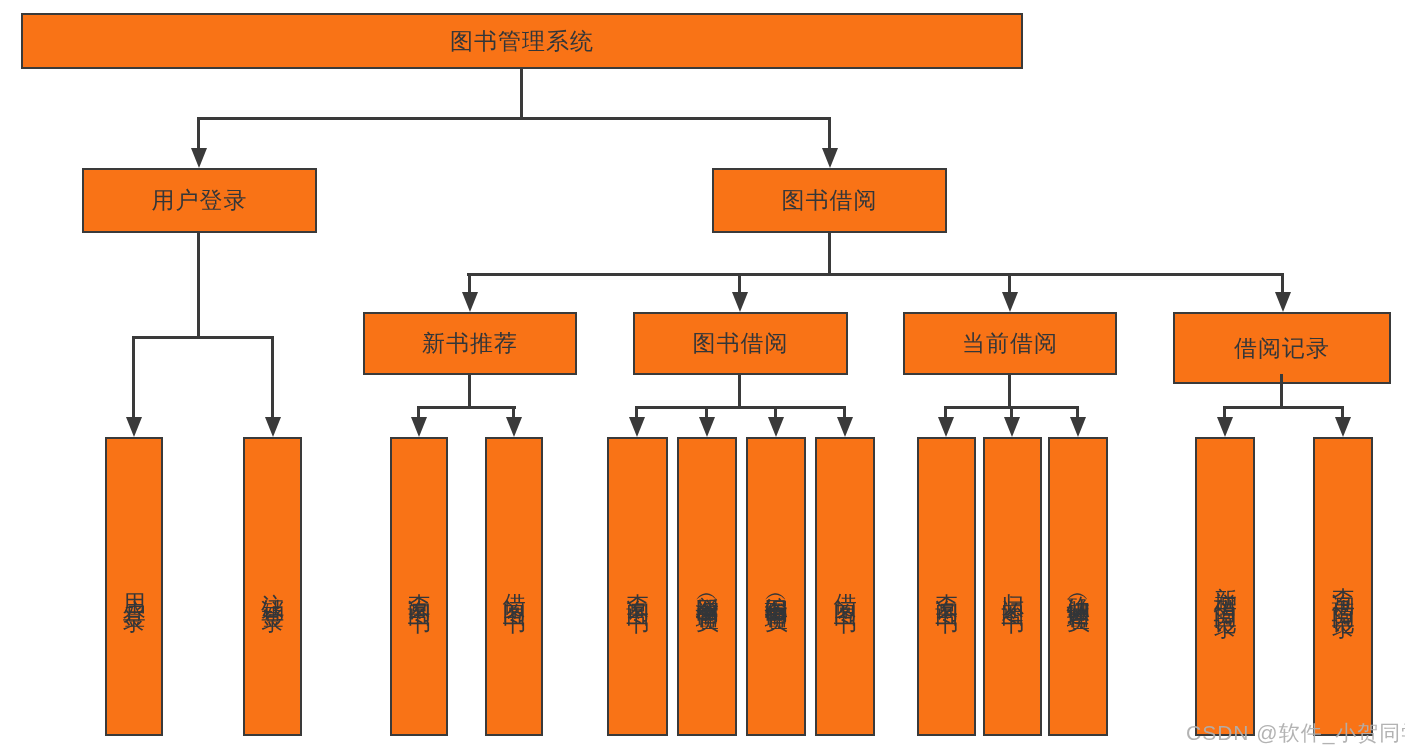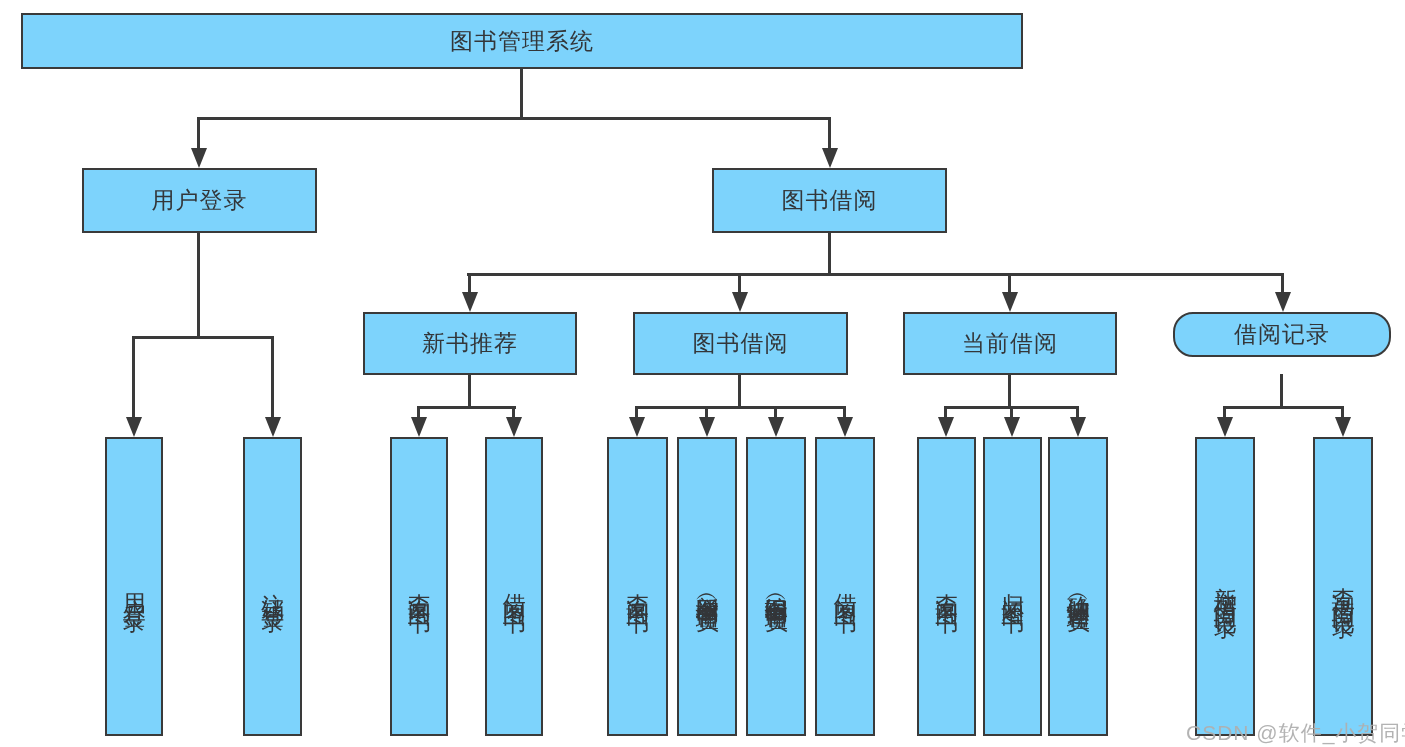--- a/index.html
+++ b/index.html
@@ -7,21 +7,21 @@
     position:relative;
     width:1405px;height:747px;
     background:#ffffff;
     font-family:"Liberation Sans", sans-serif;
     overflow:hidden;
   }
   .box{
     position:absolute;
     box-sizing:border-box;
     border:2px solid #3a3a3a;
-    background:#7dd3fc;
+    background:#f97316;
     display:flex;
     align-items:center;
     justify-content:center;
     color:#333639;
     font-size:23px;
     letter-spacing:1px;
   }
   .vtext{
     writing-mode:vertical-rl;
     text-orientation:mixed;
@@ -87,21 +87,21 @@
 
   <div class="box" style="left:363px;top:312px;width:214px;height:63px;">
     <span>新书推荐</span>
   </div>
   <div class="box" style="left:633px;top:312px;width:215px;height:63px;">
     <span>图书借阅</span>
   </div>
   <div class="box" style="left:903px;top:312px;width:214px;height:63px;">
     <span>当前借阅</span>
   </div>
-  <div class="box" style="left:1173px;top:312px;width:218px;height:45px;border-radius:20px;">
+  <div class="box" style="left:1173px;top:312px;width:218px;height:72px;">
     <span>借阅记录</span>
   </div>
 
   <div class="vline" style="left:468px;top:374px;height:32px;"></div>
   <div class="hline" style="left:417px;top:406px;width:99px;"></div>
   <div class="drop" style="left:417px;top:406px;height:11px;"></div>
   <div class="drop" style="left:512px;top:406px;height:11px;"></div>
 
   <div class="vline" style="left:738px;top:374px;height:32px;"></div>
   <div class="hline" style="left:635px;top:406px;width:211px;"></div>

